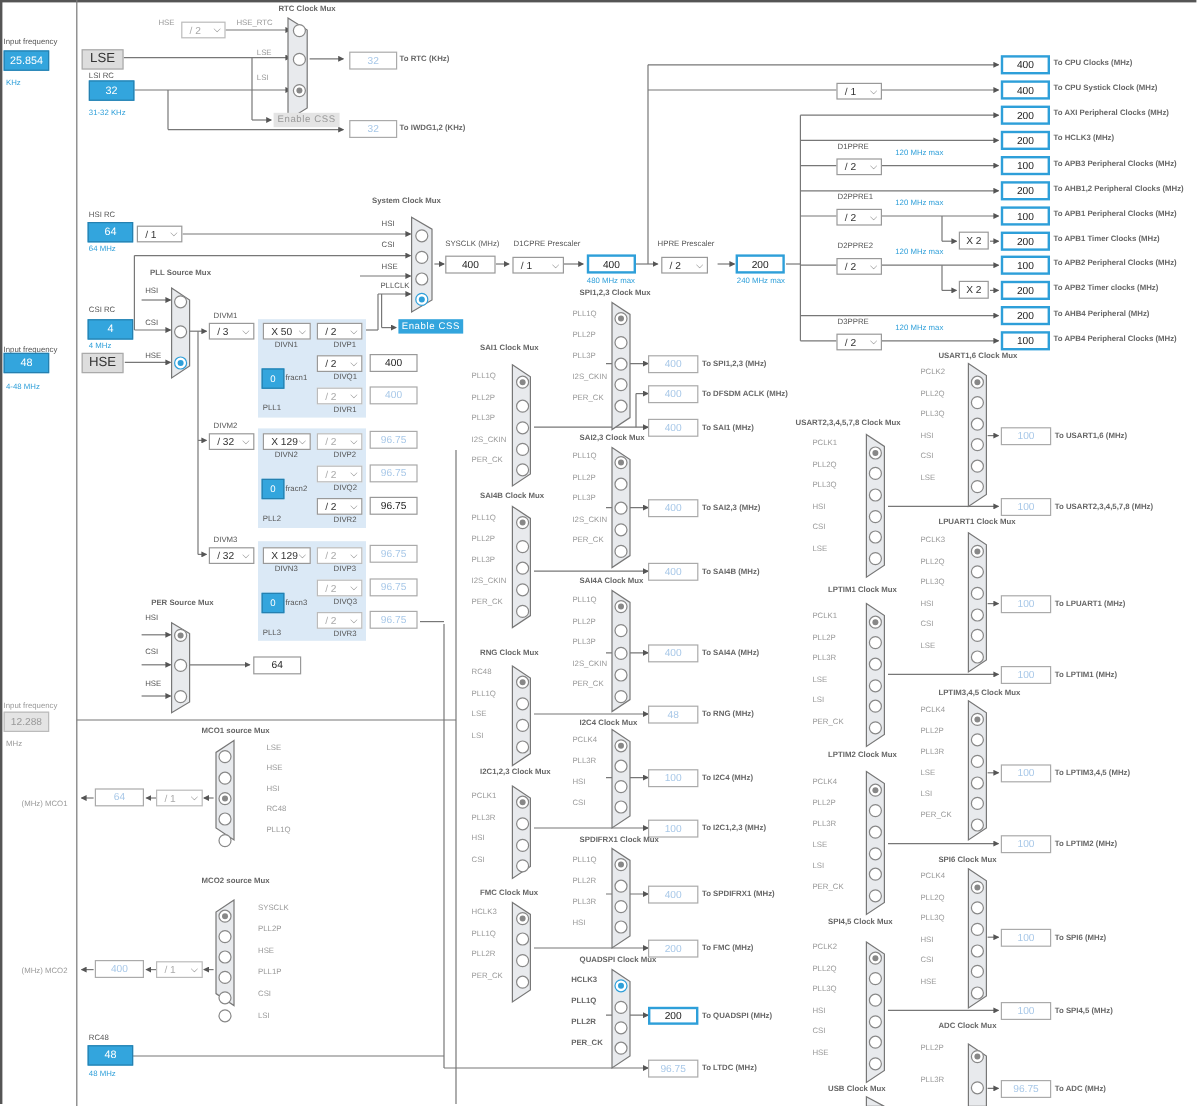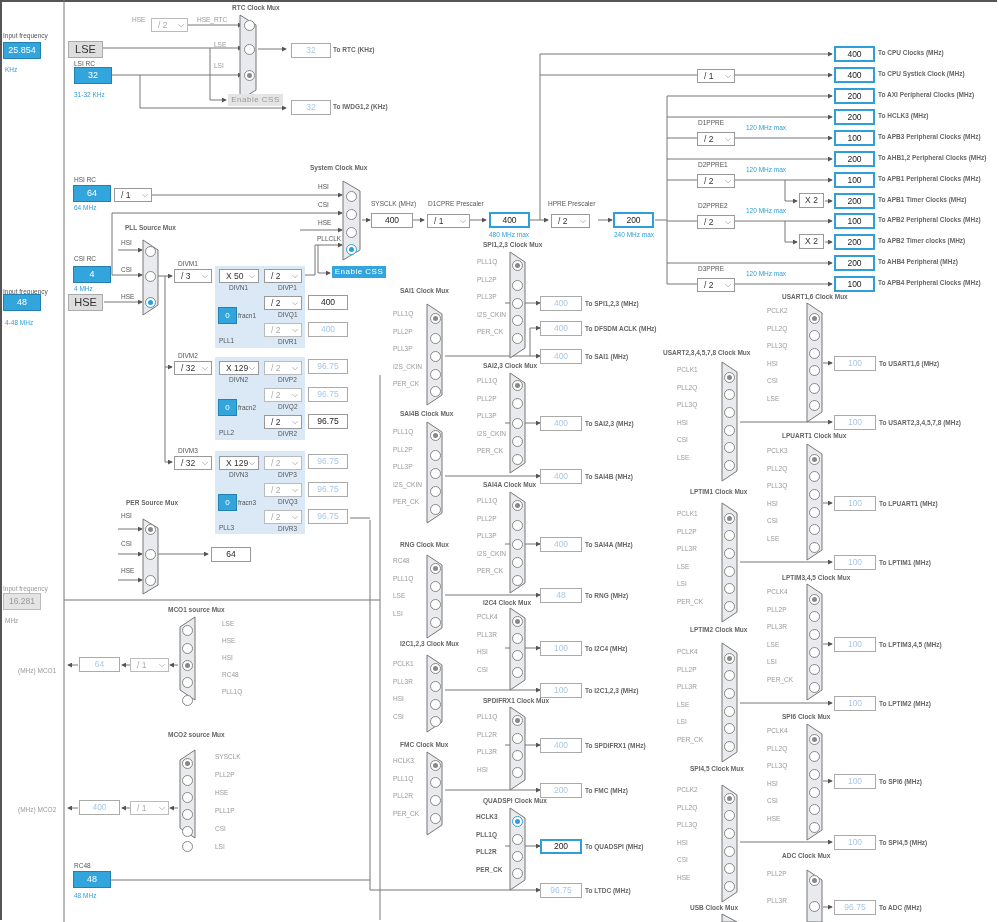--- a/index.html
+++ b/index.html
@@ -315,21 +315,21 @@
     <div class="valbox dim" style="left:308px;top:509px;width:40px;height:15px;line-height:13px;">96.75</div>
   </div>
 
 <div class="lbl bold" style="left:126px;top:499px;">PER Source Mux</div>
 <div class="lbl dark" style="left:121px;top:512px;">HSI</div>
 <div class="lbl dark" style="left:121px;top:540px;">CSI</div>
 <div class="lbl dark" style="left:121px;top:567px;">HSE</div>
 <div class="valbox" style="left:211px;top:547px;width:40px;height:15px;line-height:13px;">64</div>
 
 <div class="lbl" style="left:3px;top:585px;">Input frequency</div>
-<div class="valbox" style="left:3px;top:593px;width:38px;height:17px;line-height:15px;background:#e4e4e4;color:#999;border-color:#bbb;">16.281</div>
+<div class="valbox" style="left:3px;top:593px;width:38px;height:17px;line-height:15px;background:#e4e4e4;color:#999;border-color:#bbb;">12.288</div>
 <div class="lbl" style="left:5px;top:617px;">MHz</div>
 
 <div class="lbl bold" style="left:168px;top:606px;">MCO1 source Mux</div>
 <div class="lbl" style="left:18px;top:667px;">(MHz) MCO1</div>
 <div class="valbox dim" style="left:79px;top:657px;width:41px;height:15px;line-height:13px;">64</div>
 <div class="sel dim" style="left:130px;top:658px;width:39px;height:14px;"><span>/ 1</span><span class="chev">⌵</span></div>
 <div class="lbl bold" style="left:168px;top:731px;">MCO2 source Mux</div>
 <div class="lbl" style="left:18px;top:806px;">(MHz) MCO2</div>
 <div class="valbox dim" style="left:79px;top:800px;width:41px;height:15px;line-height:13px;">400</div>
 <div class="sel dim" style="left:130px;top:801px;width:39px;height:14px;"><span>/ 1</span><span class="chev">⌵</span></div>

